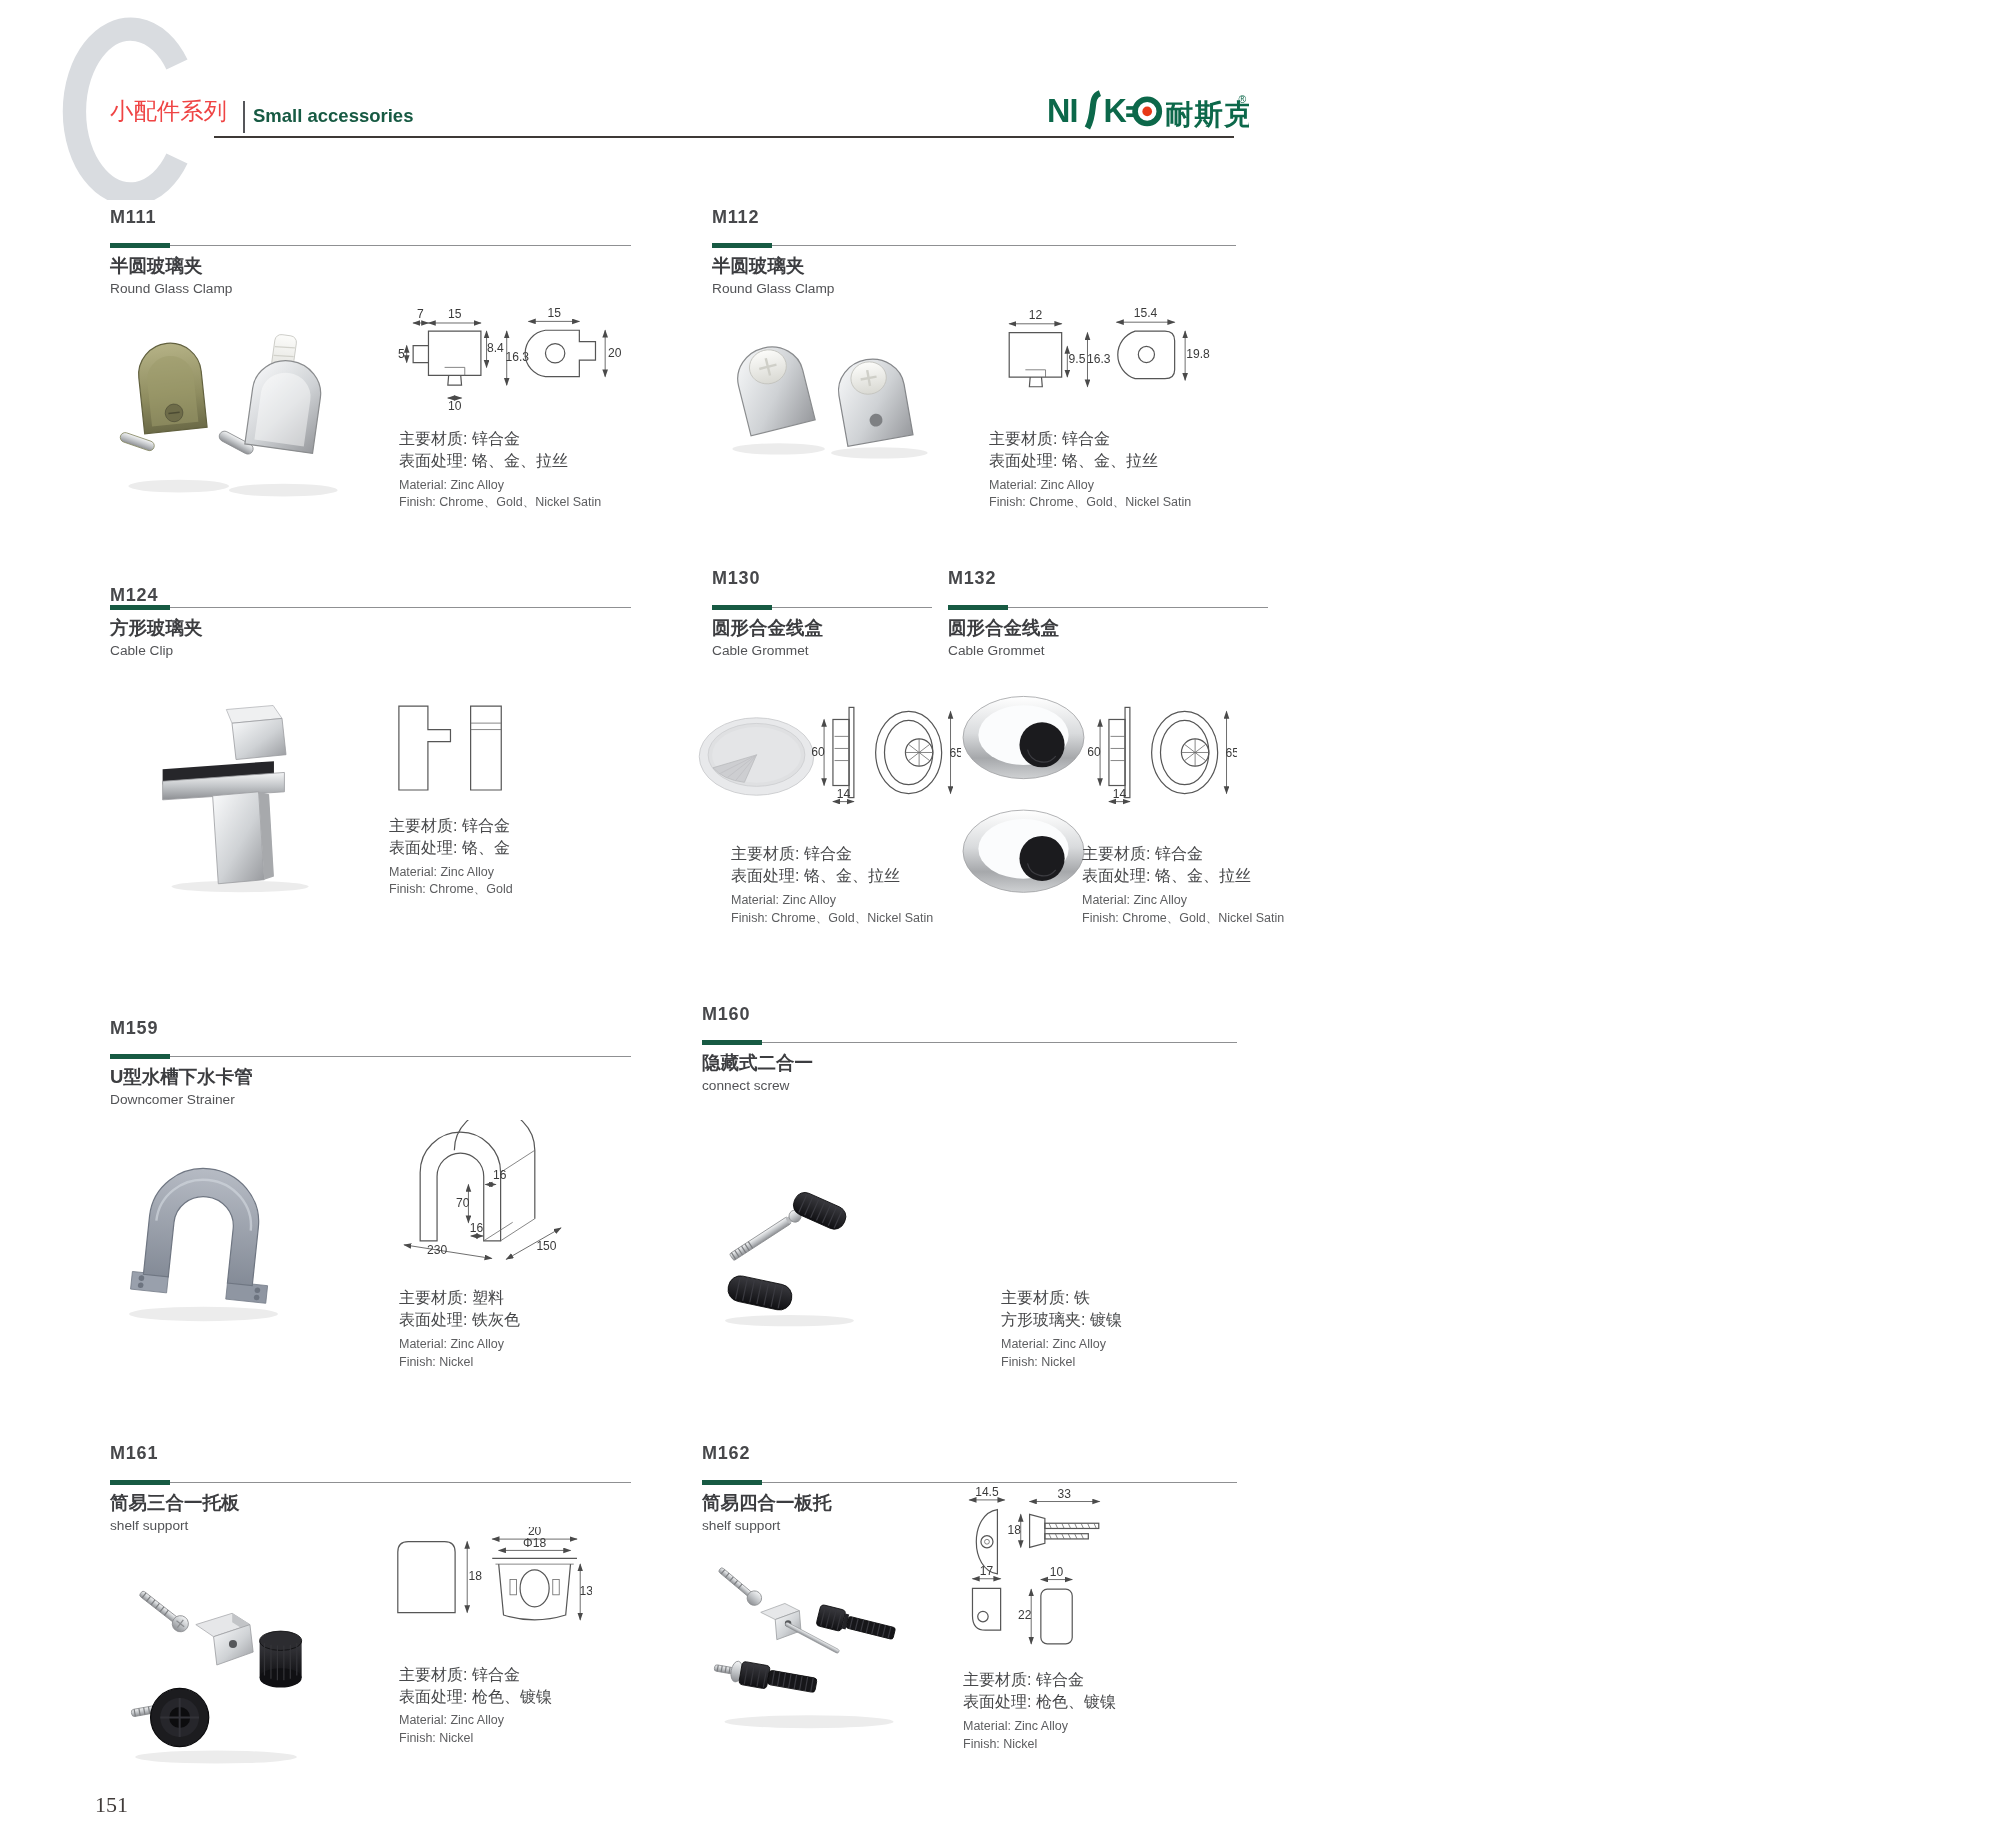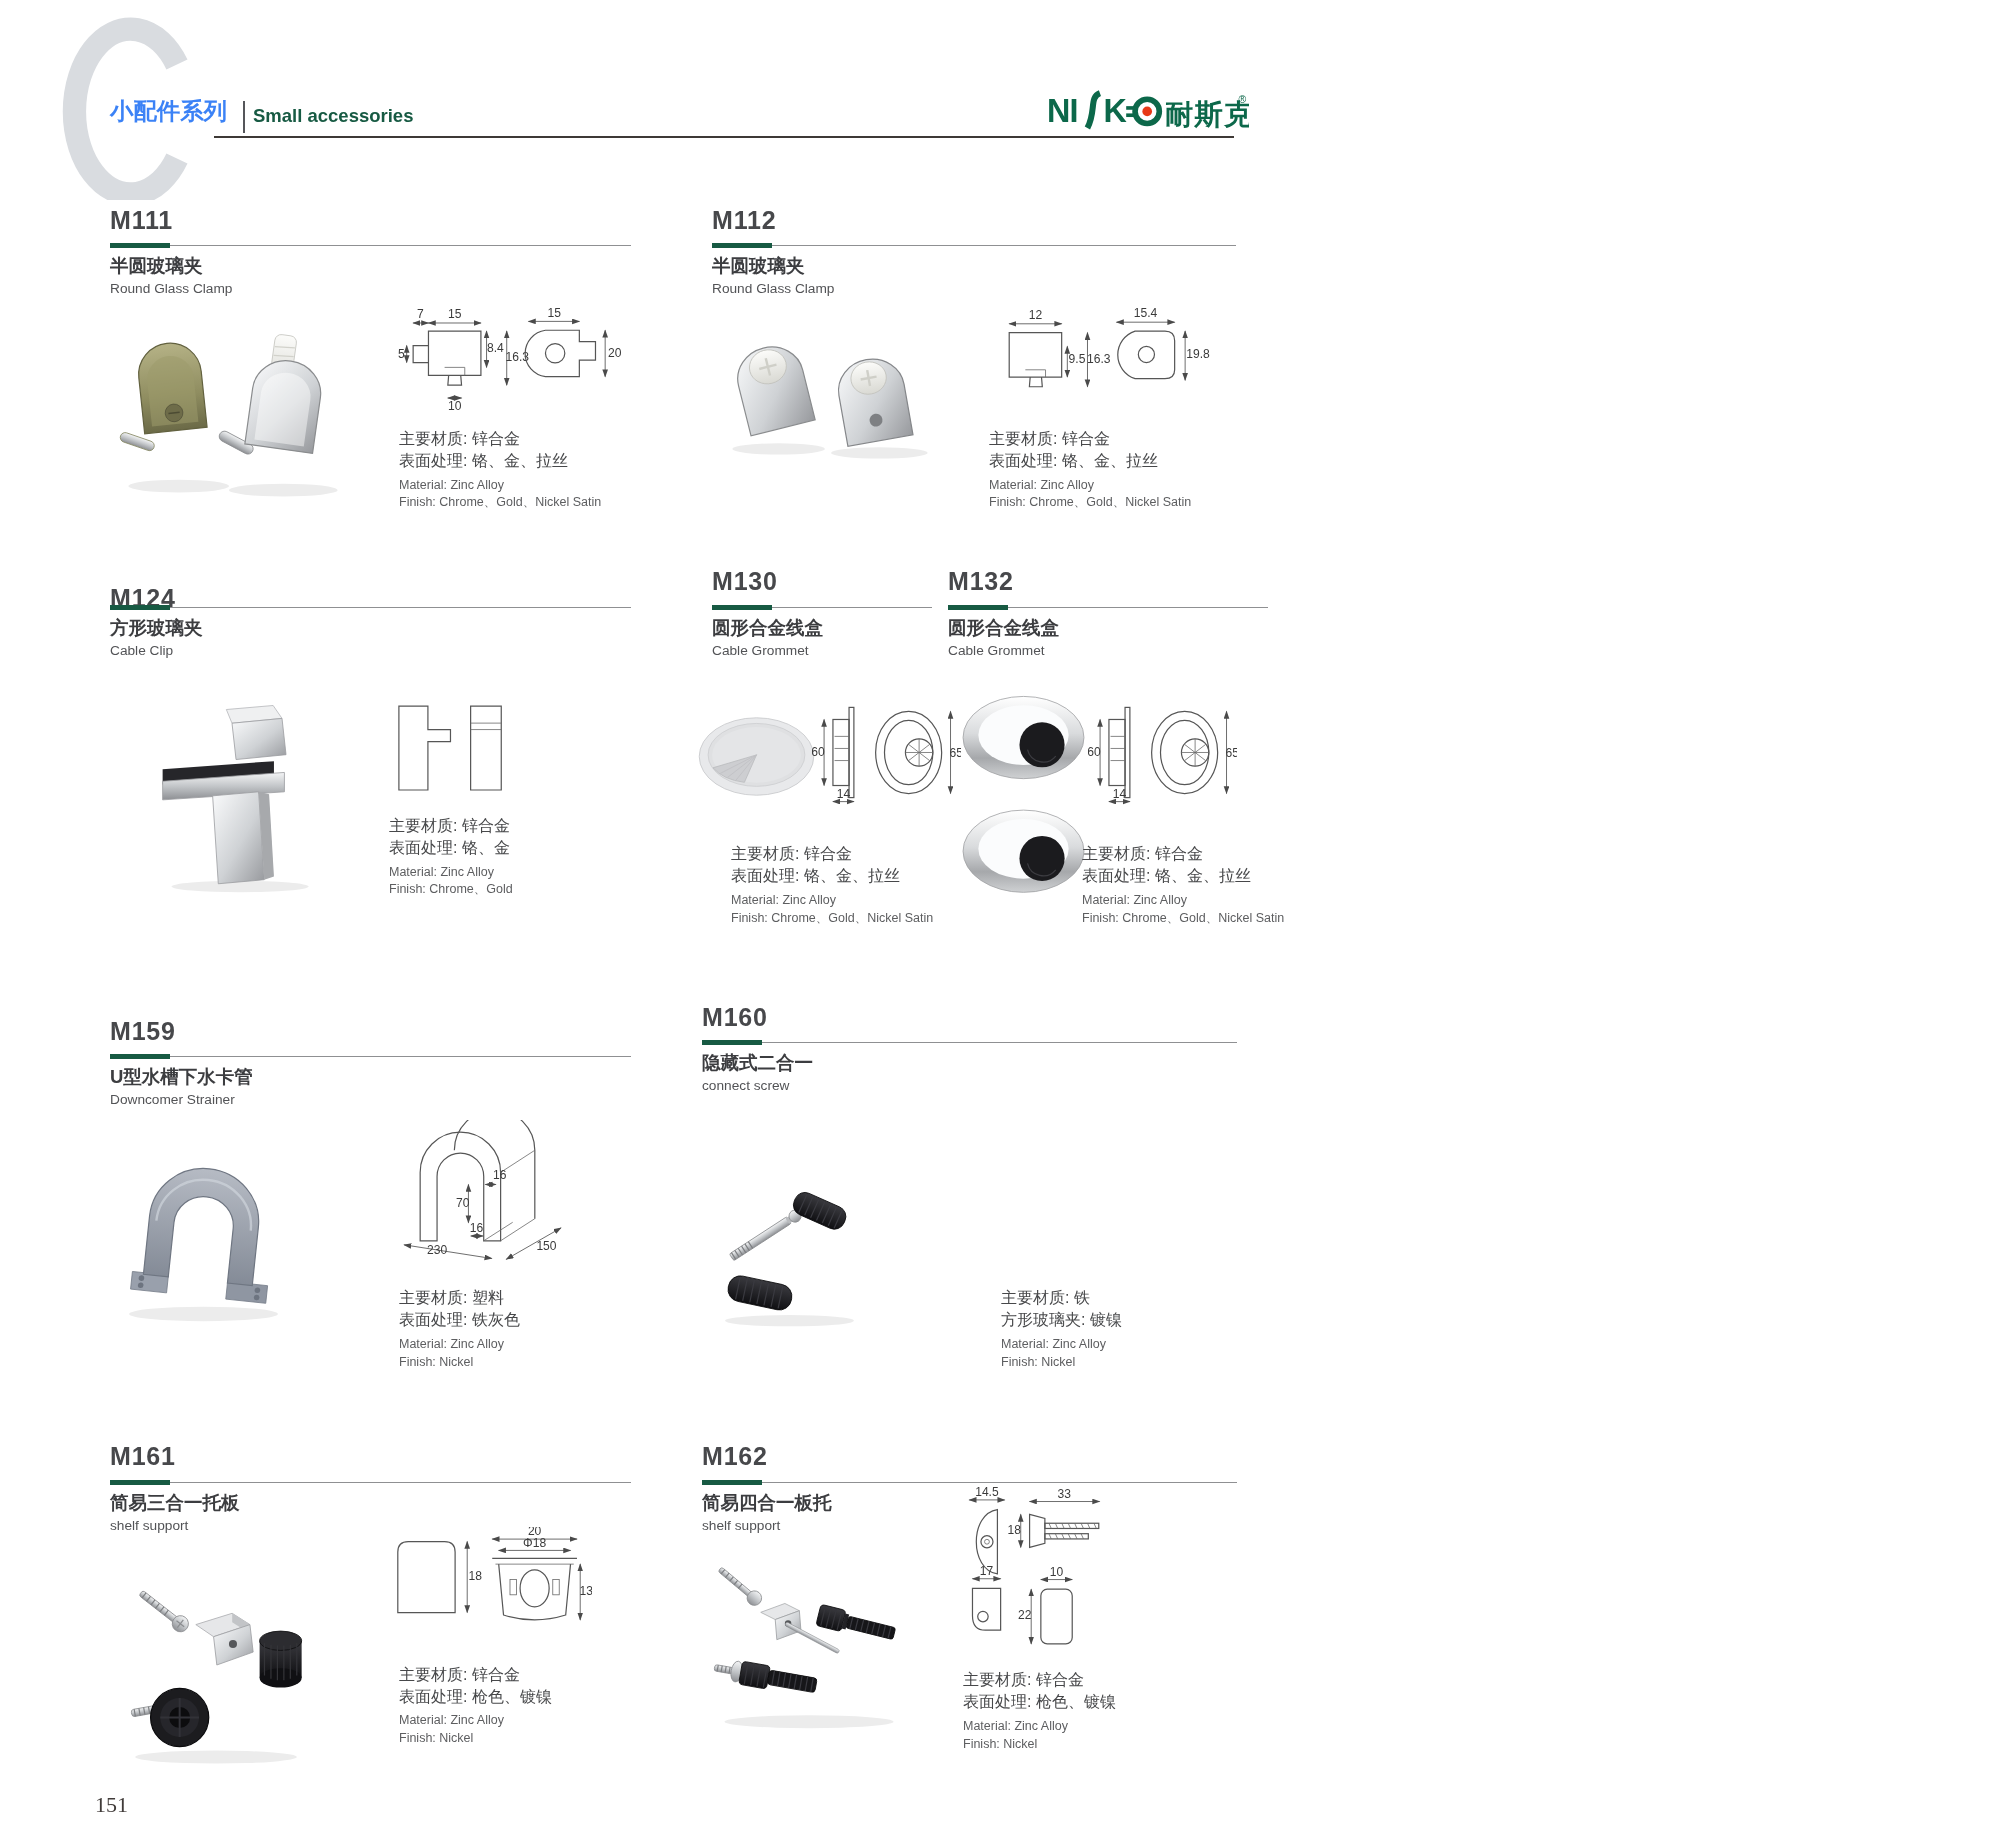--- a/index.html
+++ b/index.html
@@ -1,27 +1,27 @@
 <!DOCTYPE html>
 <html style="font-size:6.4px"><head>
 <meta charset="utf-8">
 <style>
   html,body{margin:0;padding:0;background:#ffffff;}
   #page{position:relative;width:2703px;height:1847px;background:#ffffff;
         font-family:"Liberation Sans",sans-serif;overflow:hidden;}
   .abs{position:absolute;}
-  .code{font-size:25px;font-weight:600;color:#47484b;letter-spacing:0.8px;line-height:1;}
+  .code{font-size:18px;font-weight:600;color:#47484b;letter-spacing:0.8px;line-height:1;}
   .zh-name{font-size:18.5px;font-weight:700;color:#3c3d40;line-height:1;}
   .en-name{font-size:13.7px;font-weight:400;color:#525356;line-height:1;}
   .ul{height:5.2px;}
   .ul .gbar{position:absolute;left:0;top:0;width:60px;height:5.2px;background:#175a43;}
   .ul .gline{position:absolute;left:60px;right:0;top:2px;height:1.2px;background:#8f9092;}
   .mat-zh{font-size:16px;font-weight:400;color:#47484a;line-height:1;}
   .mat-en{font-size:12.5px;font-weight:400;color:#5d5e60;line-height:1;}
-  .hdr-zh{font-size:23.4px;font-weight:700;color:#3b82f6;line-height:1;}
+  .hdr-zh{font-size:23.4px;font-weight:400;color:#ef4444;line-height:1;}
   .hdr-en{font-size:18.5px;font-weight:700;color:#175a43;line-height:1;}
   .pageno{font-family:"Liberation Serif",serif;font-size:22px;color:#403b39;line-height:1;}
   svg text.dim{font-size:30px;fill:#3b3b3b;text-anchor:middle;font-family:"Liberation Sans",sans-serif;}
   svg .ln{fill:none;stroke:#565656;stroke-width:3;}
   svg .lnthin{fill:none;stroke:#6a6a6a;stroke-width:2;}
   svg .dl{stroke:#4a4a4a;stroke-width:2;fill:none;}
 </style>
 </head>
 <body>
 

